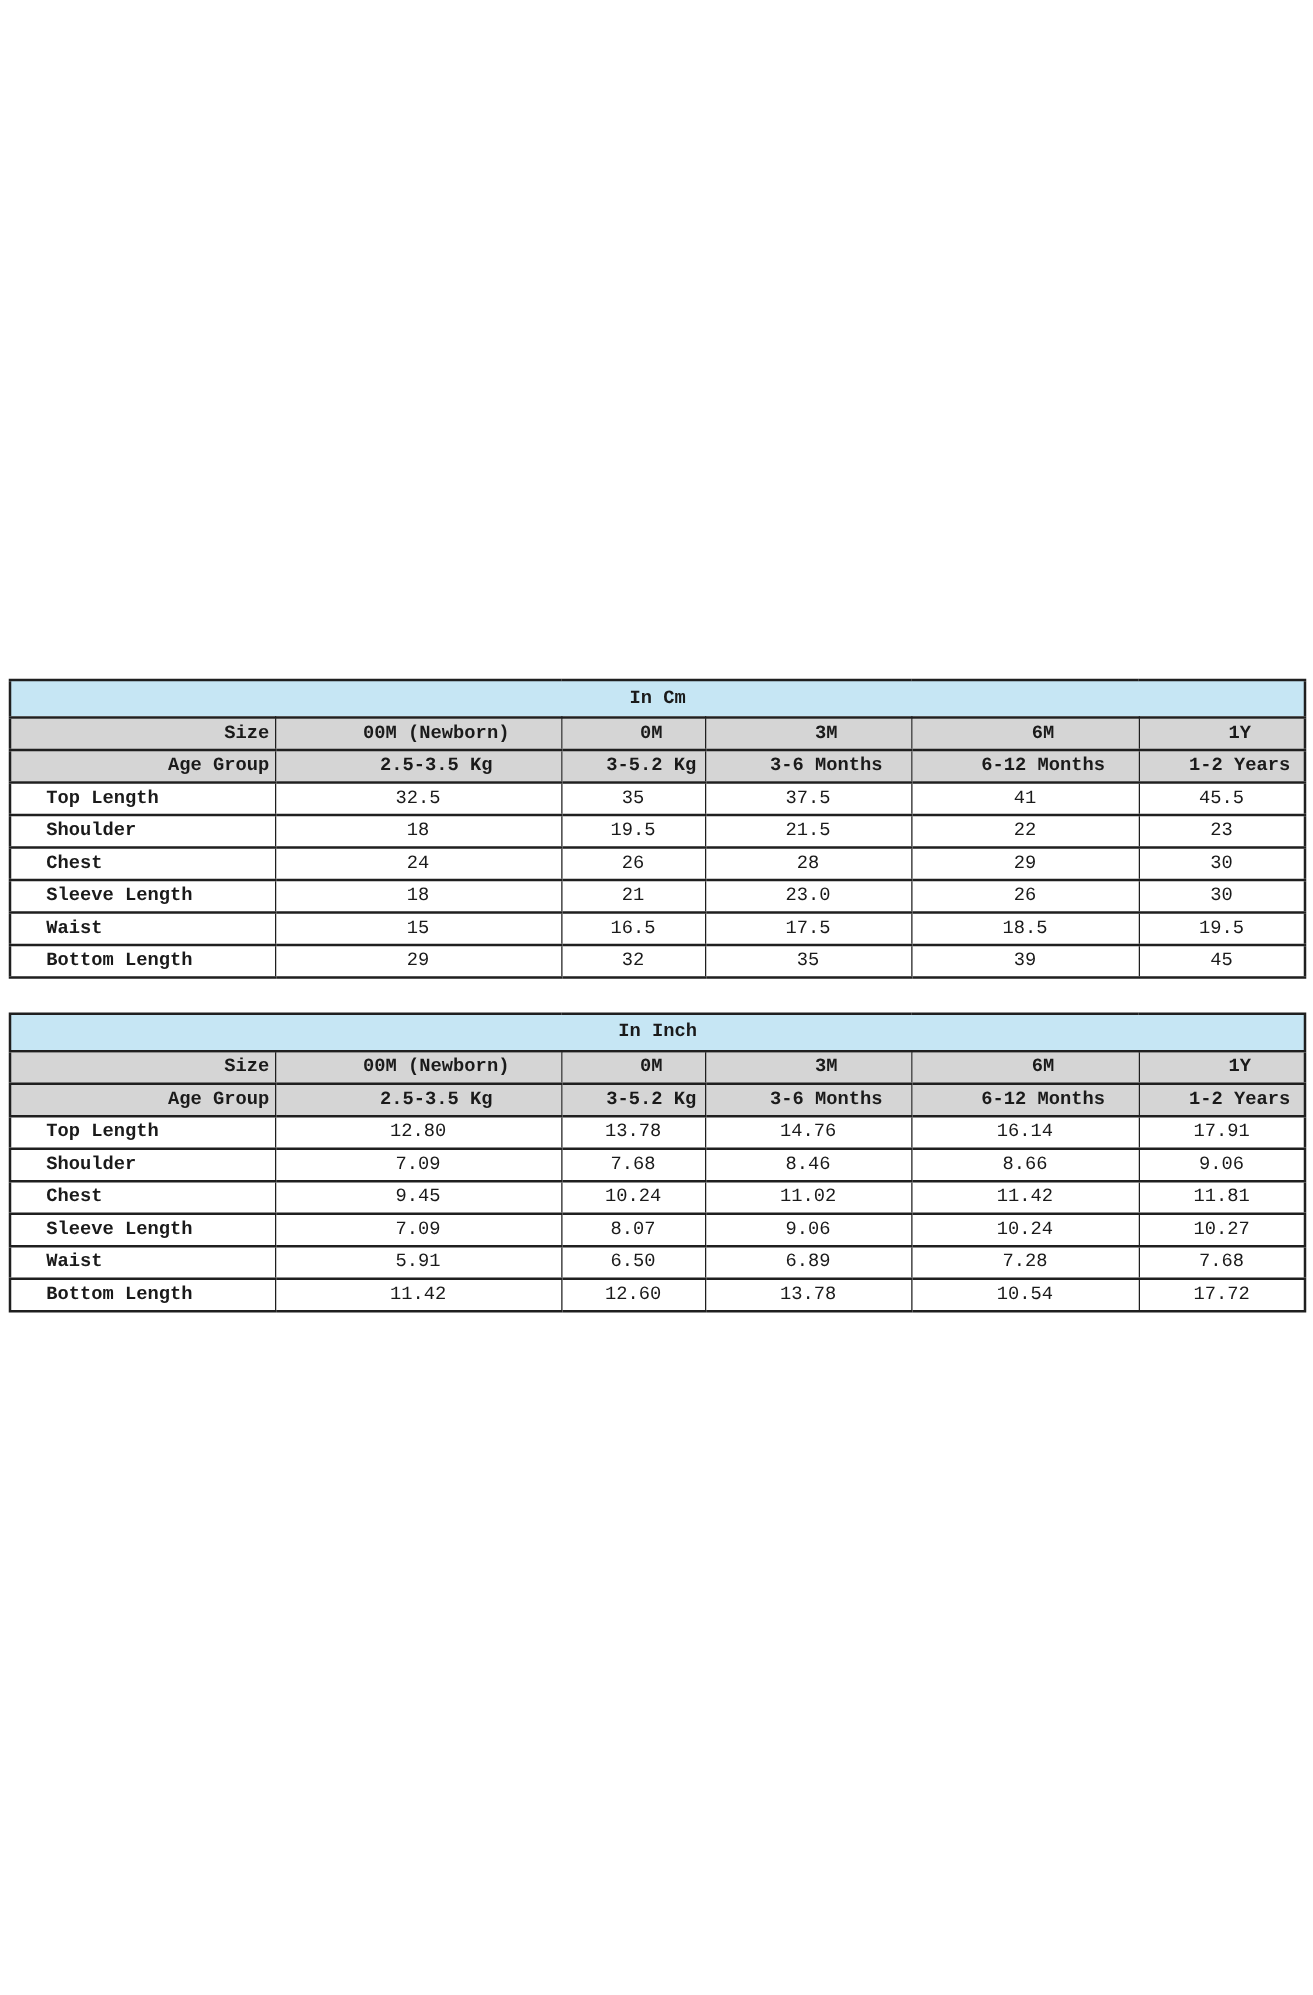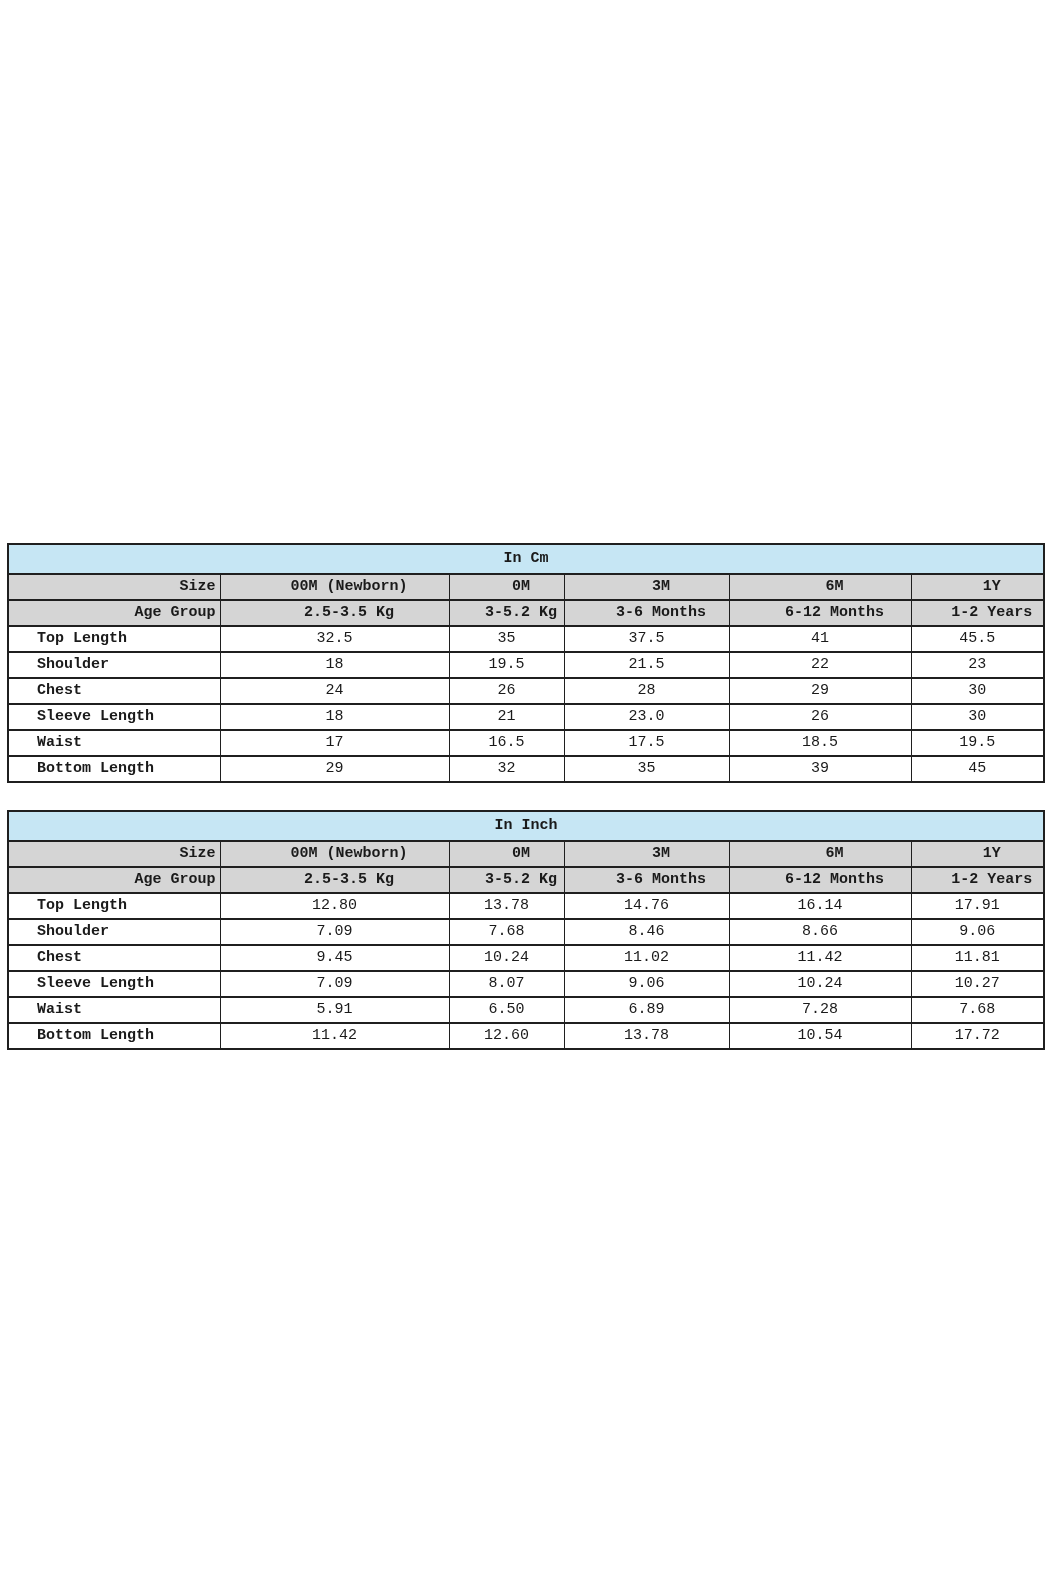--- a/index.html
+++ b/index.html
@@ -116,21 +116,21 @@
     <tr class="data-row">
       <td class="cell label-cell">Sleeve Length</td>
       <td class="cell">18</td>
       <td class="cell">21</td>
       <td class="cell">23.0</td>
       <td class="cell">26</td>
       <td class="cell">30</td>
     </tr>
     <tr class="data-row">
       <td class="cell label-cell">Waist</td>
-      <td class="cell">17</td>
+      <td class="cell">15</td>
       <td class="cell">16.5</td>
       <td class="cell">17.5</td>
       <td class="cell">18.5</td>
       <td class="cell">19.5</td>
     </tr>
     <tr class="data-row">
       <td class="cell label-cell">Bottom Length</td>
       <td class="cell">29</td>
       <td class="cell">32</td>
       <td class="cell">35</td>

